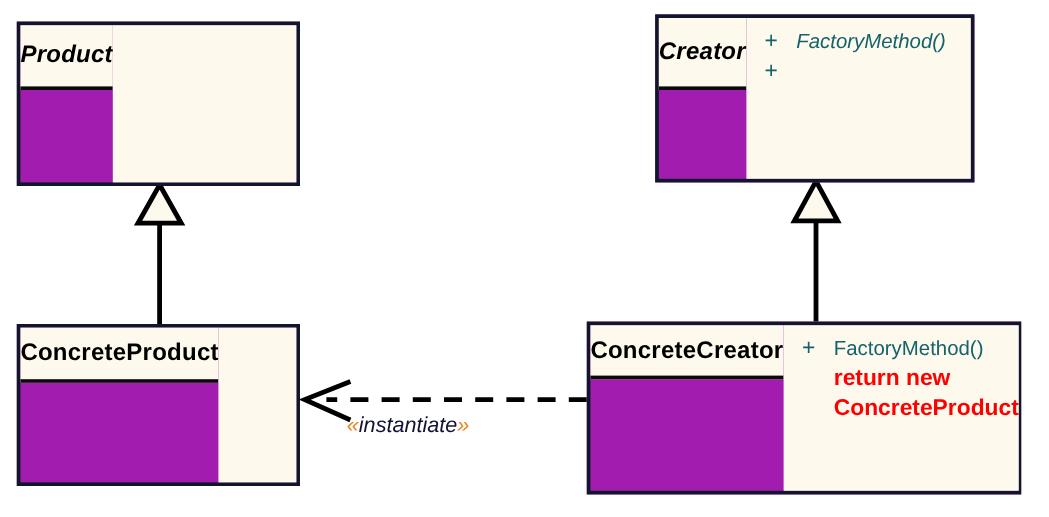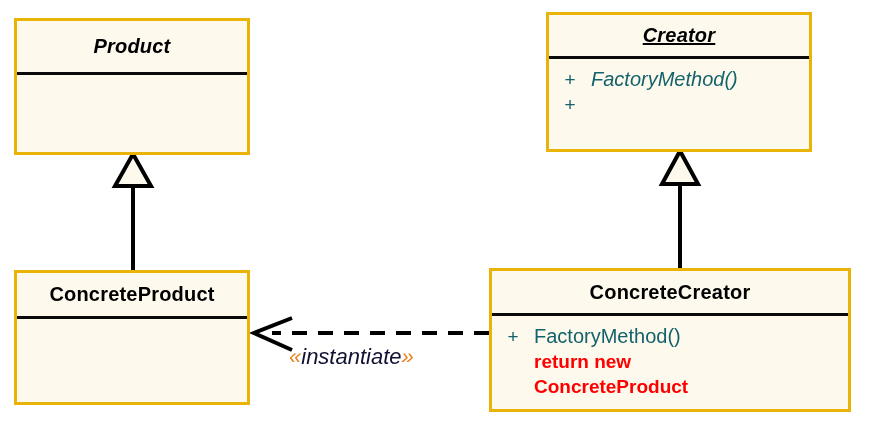--- a/index.html
+++ b/index.html
@@ -14,24 +14,23 @@
     height: 431px;
     background: #ffffff;
     overflow: hidden;
     font-family: "Liberation Sans", sans-serif;
   }
 
   
   .uml-class {
     position: absolute;
     box-sizing: border-box;
-    background: #15803d;
-    border: 3px solid #eab308;
+    background: #a21caf;
+    border: 3px solid #0f172a;
     display: flex;
-    flex-direction: column;
   }
   .uml-name-compartment {
     box-sizing: border-box;
     display: flex;
     align-items: center;
     justify-content: center;
     background: #fdf9ec;
     border-bottom: 3px solid #0a0a0a;
     flex: 0 0 auto;
   }
@@ -62,21 +61,21 @@
   }
   .member-vis {
     width: 42px;
     min-width: 42px;
     text-align: center;
     font-size: 19px;
     color: #14626b;
     font-weight: normal;
   }
   .member-sig {
-    font-size: 20px;
+    font-size: 17px;
     color: #14626b;
   }
   .member-sig.abstract {
     font-style: italic;
   }
   .member-note {
     font-size: 19px;
     color: #fe0000;
     padding-left: 42px;
     line-height: 1.32;
@@ -90,21 +89,21 @@
     left: 0;
     top: 0;
     width: 874px;
     height: 431px;
     pointer-events: none;
   }
 
   
   .stereotype-label {
     position: absolute;
-    font-size: 22px;
+    font-size: 18px;
     font-style: italic;
     white-space: nowrap;
     color: #111133;
   }
   .guillemet {
     color: #e8821a;
     font-style: italic;
   }
 </style>
 </head>
@@ -131,21 +130,21 @@
   </svg>
 
   <div class="uml-class" style="left:14px; top:18px; width:236px; height:137px;">
     <div class="uml-name-compartment" style="height:54px;">
       <span class="class-title abstract">Product</span>
     </div>
     <div class="uml-members-compartment"></div>
   </div>
 
   <div class="uml-class" style="left:546px; top:12px; width:266px; height:140px;">
-    <div class="uml-name-compartment" style="height:44px;text-decoration:underline;">
+    <div class="uml-name-compartment" style="height:60px;">
       <span class="class-title abstract">Creator</span>
     </div>
     <div class="uml-members-compartment">
       <div class="member-row">
         <span class="member-vis">+</span>
         <span class="member-sig abstract">FactoryMethod()</span>
       </div>
       <div class="member-row">
         <span class="member-vis">+</span>
       </div>

